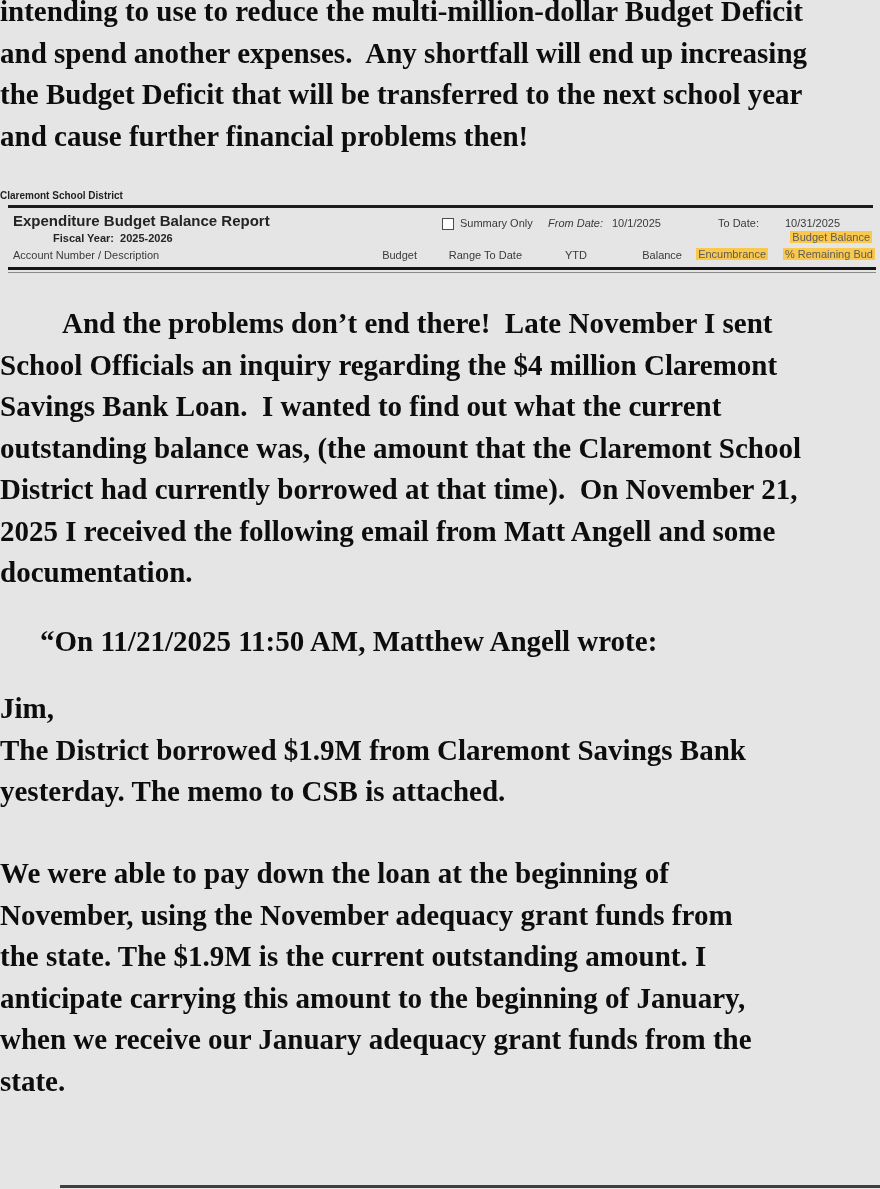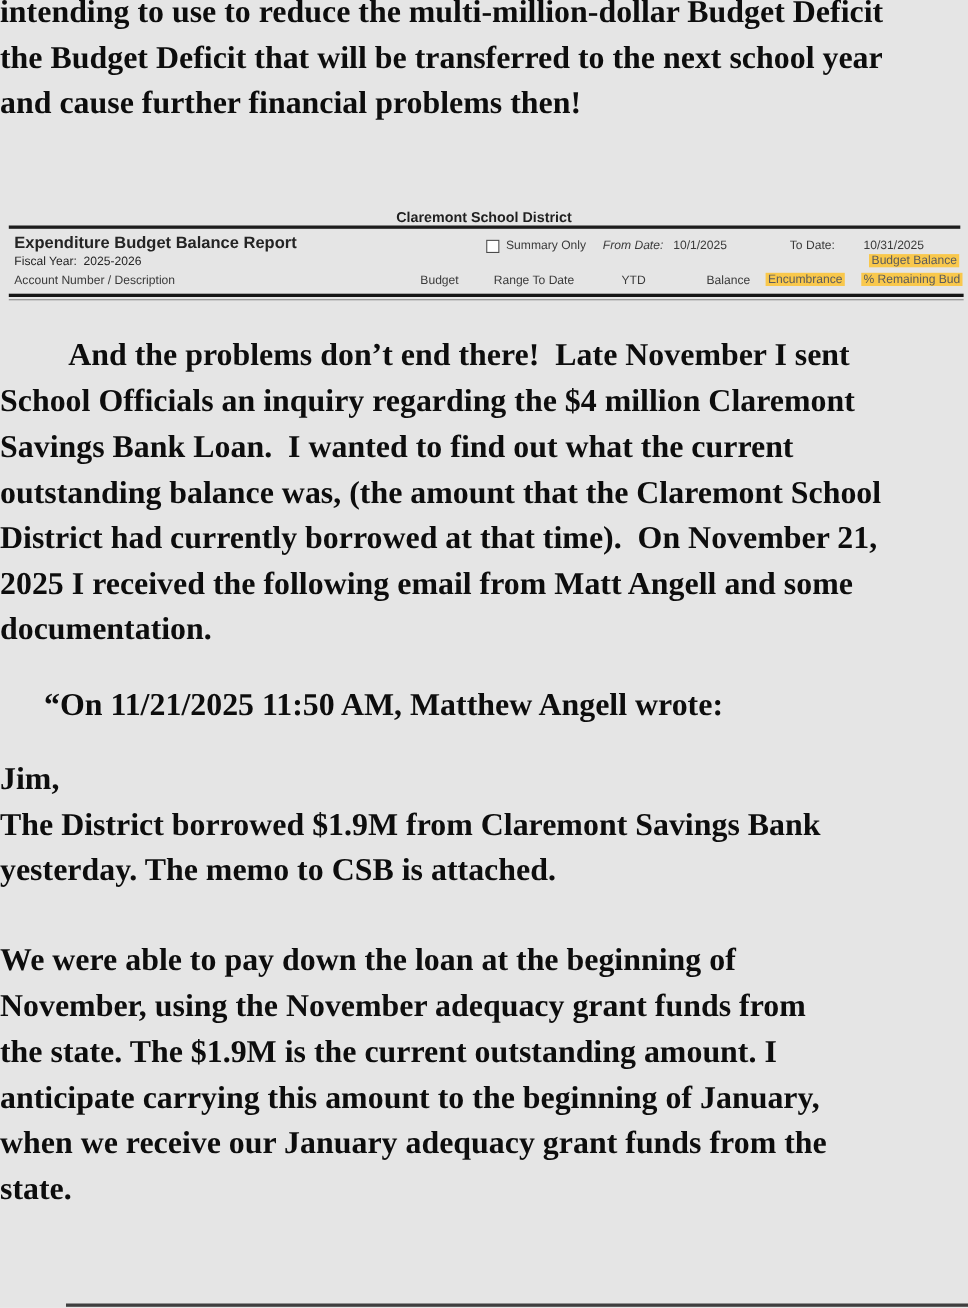--- a/index.html
+++ b/index.html
@@ -41,22 +41,22 @@
     height: 86px;
     font-family: "Liberation Sans", sans-serif;
     color: #2e2e2e;
     font-weight: normal;
   }
   .rpt-district {
     position: absolute;
     top: 0;
     left: 0;
     width: 100%;
-    text-align: center;
-    font-size: 13px;
+    text-align: left;
+    font-size: 10px;
     font-weight: bold;
     color: #1f1f1f;
   }
   .rpt-rule-top {
     position: absolute;
     top: 15px;
     left: 8px;
     right: 7px;
     height: 3px;
     background: #1d1d1d;
@@ -78,22 +78,23 @@
     border: 1.5px solid #4c4c4c;
     background: #ffffff;
   }
   .rpt-small {
     position: absolute;
     font-size: 11px;
     color: #3a3a3a;
     white-space: pre;
   }
   .rpt-bold {
-    font-weight: normal;
+    font-weight: bold;
     color: #242424;
+    margin-left: 40px;
   }
   .hl {
     background: #f9c84c;
     color: #5c5c5c;
     padding: 0 2px;
   }
   .rpt-rule-bottom {
     position: absolute;
     top: 77px;
     left: 8px;
@@ -119,20 +120,21 @@
     background: #3f3f3f;
   }
 </style>
 </head>
 <body>
 
 <div class="page">
 
   <div class="para" style="top:-9px;">
     <span class="line">intending to use to reduce the multi-million-dollar Budget Deficit</span>
+    <span class="line">and spend another expenses.  Any shortfall will end up increasing</span>
     <span class="line">the Budget Deficit that will be transferred to the next school year</span>
     <span class="line">and cause further financial problems then!</span>
   </div>
 
   <div class="report">
     <div class="rpt-district">Claremont School District</div>
     <div class="rpt-rule-top"></div>
 
     <div class="rpt-title">Expenditure Budget Balance Report</div>
 

